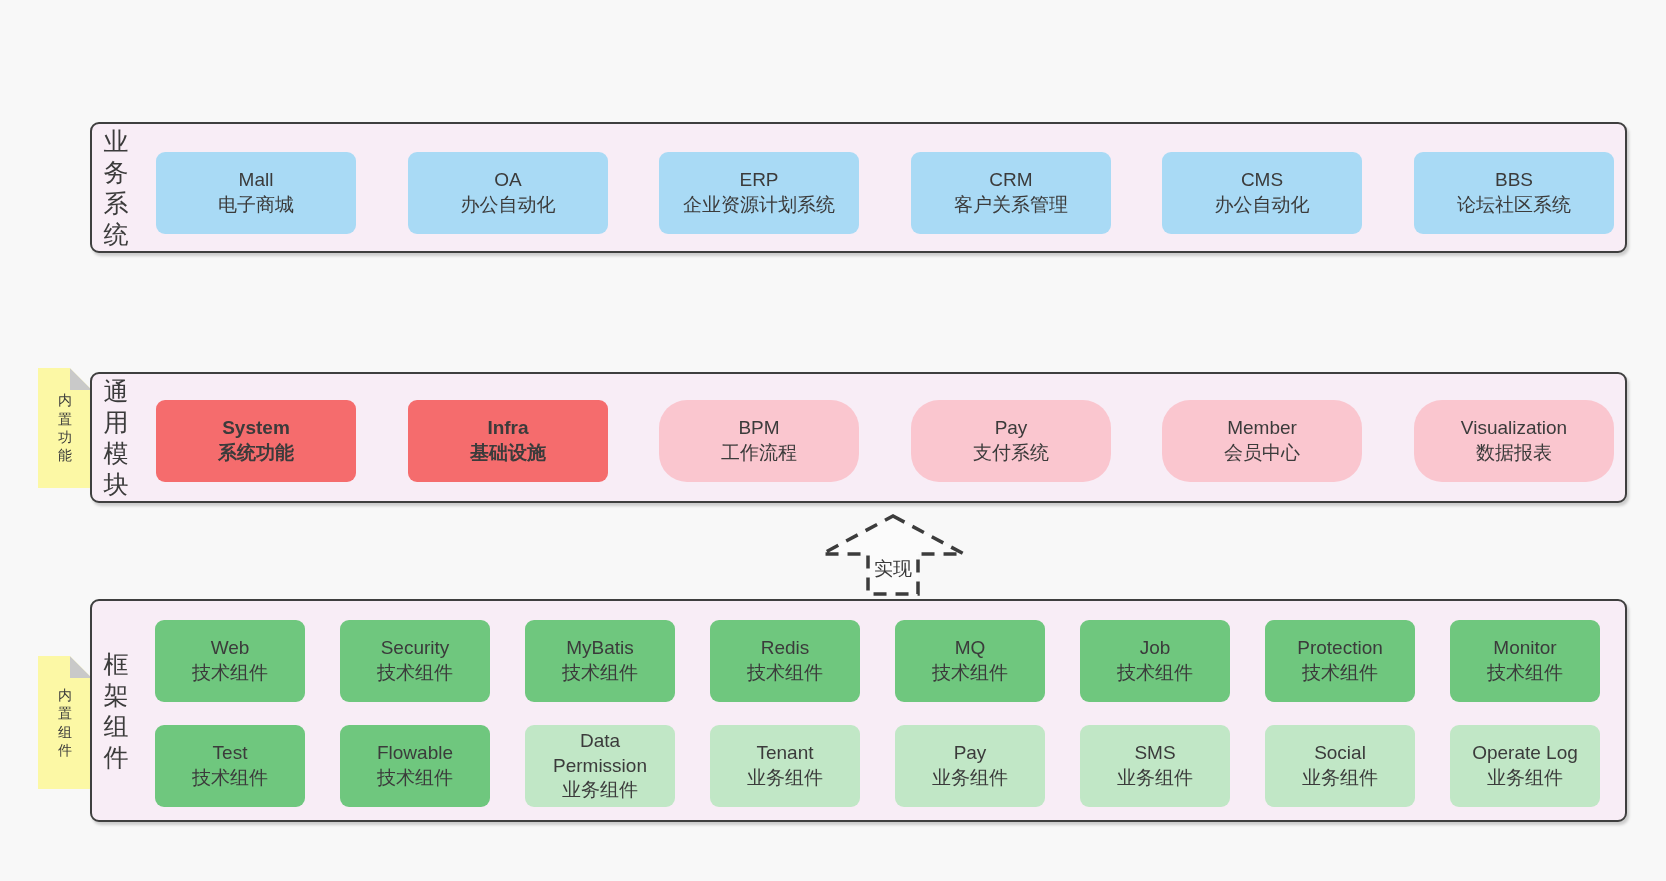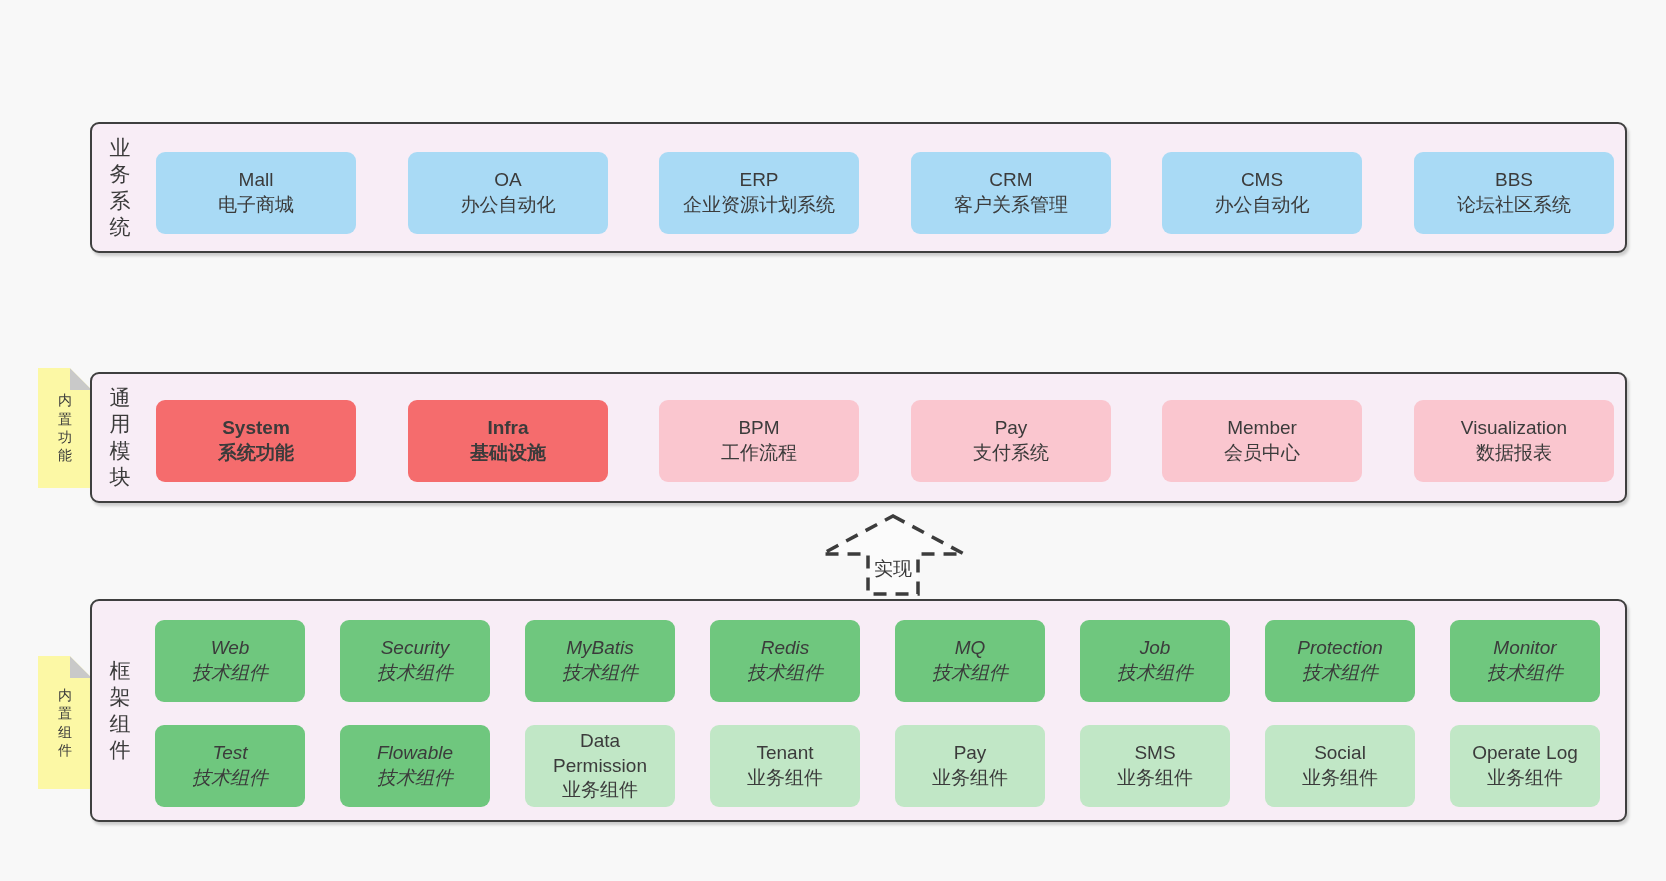--- a/index.html
+++ b/index.html
@@ -27,23 +27,23 @@
     box-sizing: border-box;
   }
   .section-label {
     position: absolute;
     left: 8px; top: 0; height: 100%; width: 34px;
     display: flex; align-items: center; justify-content: center;
   }
   .section-label span {
     display: block;
     width: 27px;
-    font-size: 21px;
+    font-size: 25px;
     line-height: 1.24;
-    text-align: right;
+    text-align: left;
     word-break: break-all;
     color: var(--text, #3b3b3b);
   }
   .box {
     position: absolute;
     width: 200px;
     height: 82px;
     border-radius: 9px;
     display: flex;
     flex-direction: column;
@@ -52,22 +52,22 @@
     text-align: center;
     font-size: 19px;
     line-height: 1.3;
     color: var(--text, #3b3b3b);
     padding: 8px 6px;
     box-sizing: border-box;
   }
   .box.small { width: 150px; }
   .box.blue        { background: var(--blue, #a9daf5); }
   .box.red         { background: var(--red, #f56c6d); font-weight: bold; }
-  .box.pink        { background: var(--pink, #fac6cf); }
-  .box.green-dark  { background: var(--green-dark, #6fc77e); font-style: italic; }
+  .box.pink        { background: var(--pink, #fac6cf); border-radius: 28px; }
+  .box.green-dark  { background: var(--green-dark, #6fc77e); }
   .box.green-light { background: var(--green-light, #c1e7c6); }
   .note {
     position: absolute;
     left: 38px;
     width: 54px;
     background: var(--yellow, #fcf8a5);
     clip-path: polygon(0 0, calc(100% - 22px) 0, 100% 22px, 100% 100%, 0 100%);
     display: flex; align-items: center; justify-content: center;
     z-index: 0;
     filter: drop-shadow(2px 2px 2px rgba(0,0,0,0.15));

